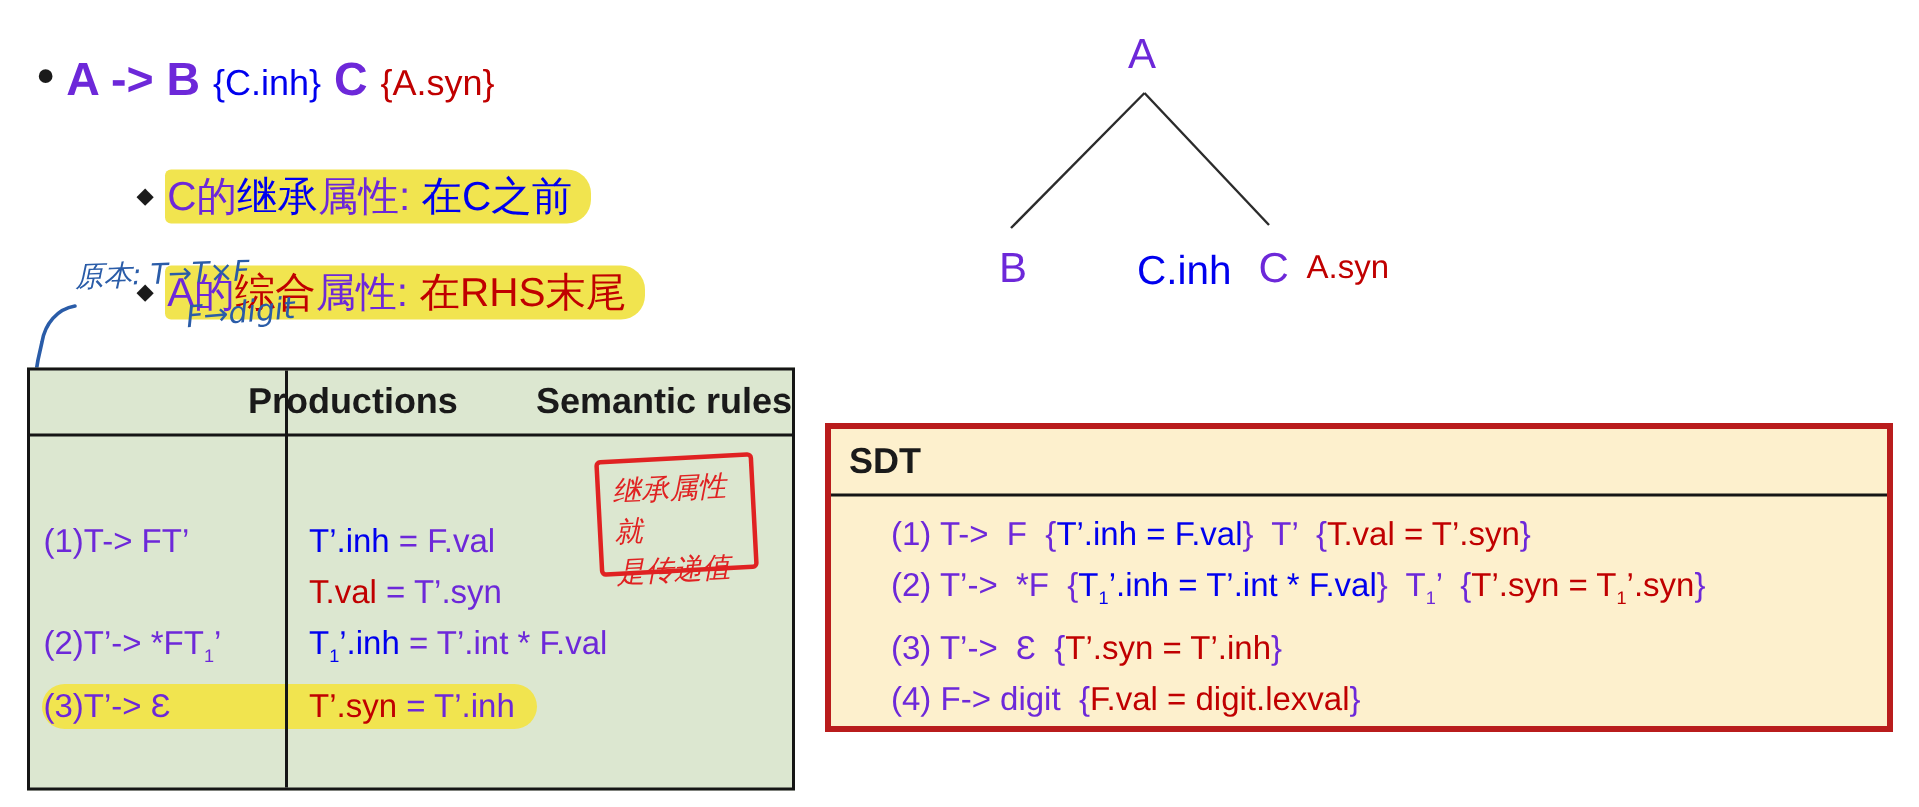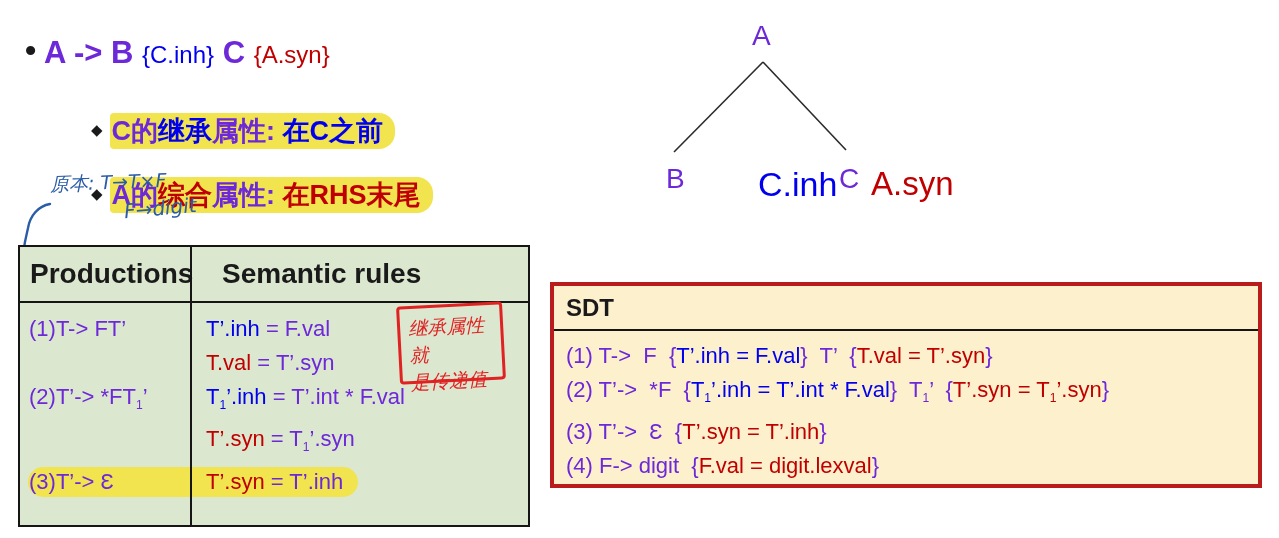--- a/index.html
+++ b/index.html
@@ -16,71 +16,71 @@
 
   
   .title { position:absolute; left:16px; top:14px; white-space:pre; }
   .title .dot { font-size:32px; font-weight:bold; margin-right:8px; vertical-align:2px; }
   .sz-lg { font-size:31px; font-weight:bold; }
   .sz-md { font-size:24px; }
 
   
   .bullet { position:absolute; left:76px; font-size:27px; white-space:pre; }
   .bullet .marker { font-size:15px; margin-right:7px; vertical-align:5px; color:#1a1a1a; }
-  .hl { background:var(--highlight); border-radius:4px 16px 16px 4px; padding:3px 12px 3px 2px;font-weight:bold; }
+  .hl { background:var(--highlight); border-radius:4px 16px 16px 4px; padding:3px 12px 3px 2px; }
   #bullet1 { top:82px; }
   #bullet2 { top:146px;text-align:center; }
 
   
   .hw { position:absolute; color:var(--ink_blue); font-family:"DejaVu Sans", sans-serif;
         font-style:italic; white-space:pre; }
   #hw1 { left:50px; top:170px; font-size:19px; transform:rotate(-2deg); }
   #hw2 { left:124px; top:196px; font-size:20px; transform:rotate(-5deg); }
   #hw-curve { position:absolute; left:8px; top:200px; }
 
   
   .ptable { position:absolute; left:18px; top:245px; width:512px; height:282px;
             background:var(--table_bg); border:2px solid #151515; }
   .ptable .vline { position:absolute; left:170px; top:0; bottom:0; width:2px;
                    background:#151515; z-index:4; }
-  .phead { display:flex; height:56px; border-bottom:2px solid #151515;
-           align-items:center; font-weight:bold; font-size:28px; }
+  .phead { display:flex; height:44px; border-bottom:2px solid #151515;
+           align-items:center; font-weight:bold; font-size:24px;justify-content:flex-end; }
   .phead .h-left { width:170px; padding-left:10px; }
   .phead .h-right { padding-left:32px; }
-  #prod-body { position:relative; padding-top:9px; }
+  #prod-body { position:relative; padding-top:9px;margin-top:44px; }
   .t-row { display:flex; position:relative; }
   .t-row .line { line-height:34px; font-size:22px; white-space:pre; }
   .t-left { width:170px; padding-left:9px; position:relative; z-index:3; }
   .t-right { padding-left:16px; position:relative; z-index:3; }
   .t-row.highlighted::before { content:""; position:absolute; left:8px; top:2px;
       width:330px; height:30px; background:var(--highlight); border-radius:15px; z-index:1; }
 
   
   .rednote { position:absolute; left:398px; top:304px; width:106px; height:78px;
              border:3px solid var(--ink_red); border-radius:4px; transform:rotate(-3deg);
              color:var(--ink_red); font-size:19px; line-height:27px; padding:6px 4px 2px 8px;
              font-style:italic; z-index:6; font-family:"DejaVu Sans", sans-serif; }
 
   
   .sdt { position:absolute; left:550px; top:282px; width:712px; height:206px;
          background:var(--sdt_bg); border:4px solid #b91c1c; }
   .sdt-head { height:45px; border-bottom:2px solid #151515; font-weight:bold;
               font-size:24px; padding-left:12px; display:flex; align-items:center; }
   #sdt-body { padding:8px 0 0 12px; }
-  .sdt-line { font-size:22px; line-height:34px; white-space:pre; }
+  .sdt-line { font-size:22px; line-height:34px; white-space:pre;margin-left:28px; }
 
   
   .tree { position:absolute; left:620px; top:8px; width:430px; height:200px; }
   .tree svg { position:absolute; left:0; top:0; }
   .tree .lbl { position:absolute; font-size:28px; white-space:pre; }
   #tree-a    { left:132px; top:12px; }
   #tree-b    { left:46px;  top:155px; }
-  #tree-cinh { left:138px; top:157px; font-size:34px; }
+  #tree-cinh { left:138px; top:157px; font-size:27px; }
   #tree-c    { left:219px; top:155px; }
-  #tree-asyn { left:251px; top:157px; font-size:33px; }
+  #tree-asyn { left:251px; top:157px; font-size:22px; }
 </style>
 </head>
 <body>
 
 <div class="title">
   <span class="dot">•</span><span><span class="seg c-k sz-lg">A -&gt; B </span><span class="seg c-b sz-md">{C.inh}</span><span class="seg c-k sz-lg"> C </span><span class="seg c-r sz-md">{A.syn}</span></span>
 </div>
 
 <div class="bullet" id="bullet1">
   <span class="marker">◆</span><span class="hl"><span class="seg c-k">C的</span><span class="seg c-b">继承</span><span class="seg c-k">属性: </span><span class="seg c-b">在C之前</span></span>
@@ -110,21 +110,20 @@
           <div class="line"><span class="seg c-b">T’.inh</span><span class="seg c-k"> = F.val</span></div>
           <div class="line"><span class="seg c-r">T.val</span><span class="seg c-k"> = T’.syn</span></div>
         </div>
       </div>
       <div class="t-row">
         <div class="t-cell t-left">
           <div class="line"><span class="seg c-k">(2)T’-&gt; *FT</span><sub class="seg c-k">1</sub><span class="seg c-k">’</span></div>
         </div>
         <div class="t-cell t-right">
           <div class="line"><span class="seg c-b">T</span><sub class="seg c-b">1</sub><span class="seg c-b">’.inh</span><span class="seg c-k"> = T’.int * F.val</span></div>
-          <div class="line"><span class="seg c-r">T’.syn</span><span class="seg c-k"> = T</span><sub class="seg c-k">1</sub><span class="seg c-k">’.syn</span></div>
         </div>
       </div>
       <div class="t-row highlighted">
         <div class="t-cell t-left">
           <div class="line"><span class="seg c-k">(3)T’-&gt; Ɛ</span></div>
         </div>
         <div class="t-cell t-right">
           <div class="line"><span class="seg c-r">T’.syn</span><span class="seg c-k"> = T’.inh</span></div>
         </div>
       </div>

